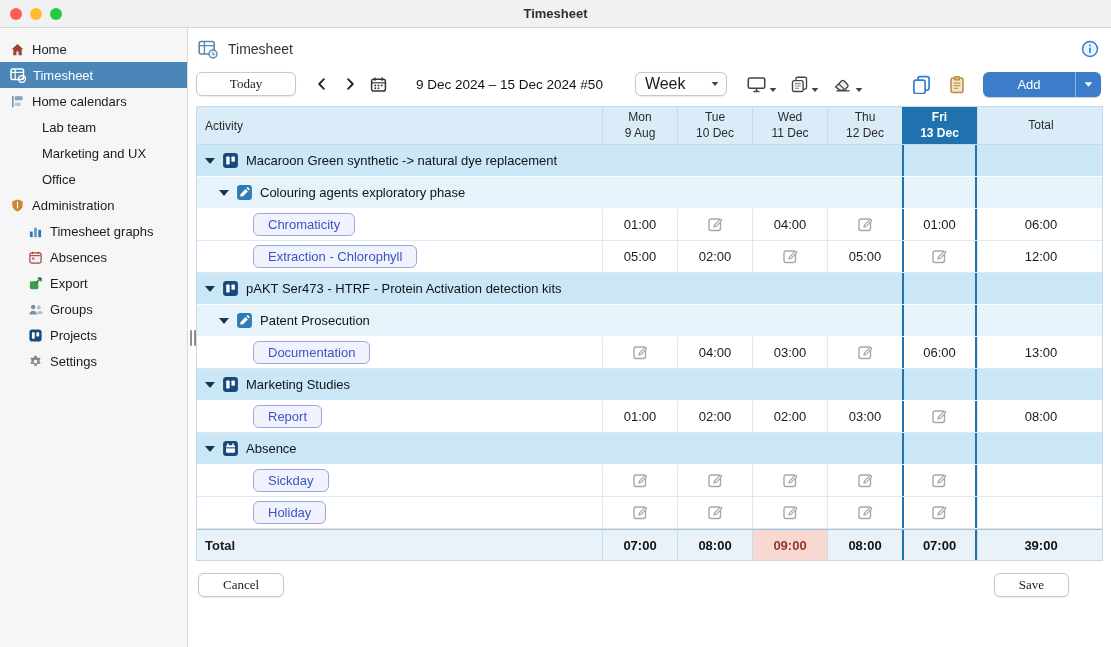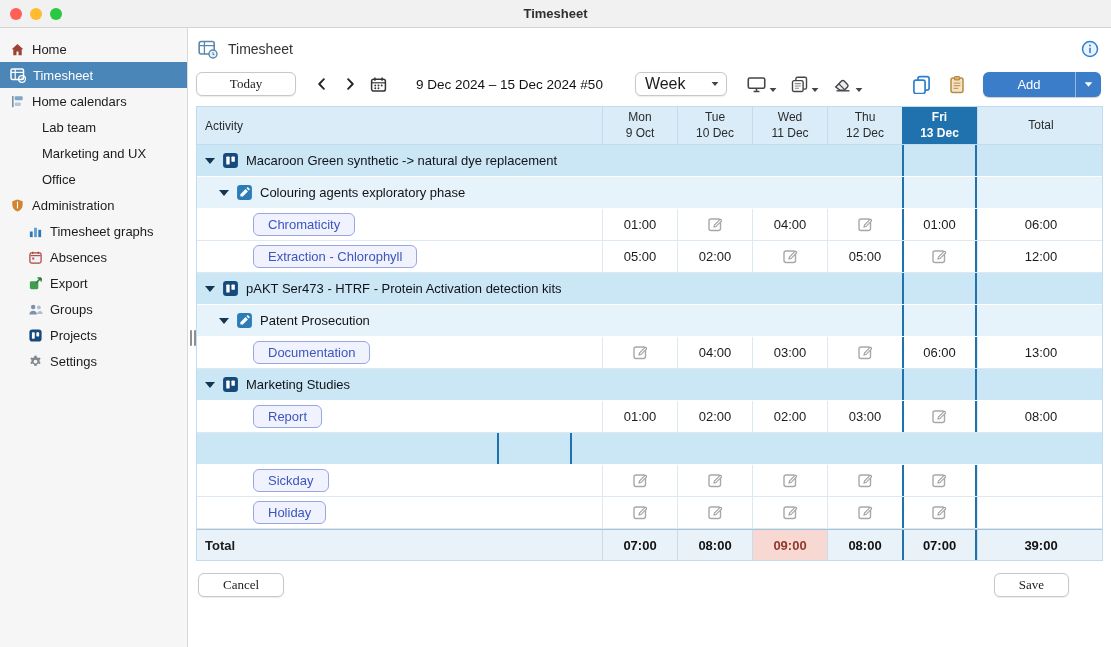--- a/index.html
+++ b/index.html
@@ -348,21 +348,21 @@
               </span>
             </span>
         </span>
       </div>
 
       <div class="ts-table">
         <div class="trow thead">
             <div class="cell c-act">Activity</div>
             <div class="cell c-day">
               <div class="th-day">Mon</div>
-              <div class="th-date">9 Oct</div>
+              <div class="th-date">9 Aug</div>
             </div>
             <div class="cell c-day">
               <div class="th-day">Tue</div>
               <div class="th-date">10 Dec</div>
             </div>
             <div class="cell c-day">
               <div class="th-day">Wed</div>
               <div class="th-date">11 Dec</div>
             </div>
             <div class="cell c-day">
@@ -558,20 +558,32 @@
                 <span class="icon">
                   <svg width="17" height="17" viewBox="0 0 17 17">
                     <rect x="2" y="3" width="11.5" height="11.5" rx="2" fill="none" stroke="#a8a8a8" stroke-width="1.4"></rect>
                     <path d="m7 11 2-.45 5.3-5.3a1.1 1.1 0 0 0-1.55-1.55L7.45 9z" fill="#fff" stroke="#a0a0a0" stroke-width="1.1"></path>
                   </svg>
                 </span>
               </div>
               <div class="cell c-total">08:00</div>
             </div>
             <div class="trow group">
+              <div class="cell c-group">
+                <span class="caret"></span>
+                <span class="icon">
+                  <svg width="17" height="17" viewBox="0 0 16 16">
+                    <rect x="1" y="1" width="14" height="14" rx="3" fill="#174a7c"></rect>
+                    <rect x="3.8" y="5" width="8.4" height="7" rx="1" fill="#fff"></rect>
+                    <path d="M3.8 7.4h8.4" stroke="#174a7c" stroke-width="1"></path>
+                    <path d="M5.6 3.2v2M10.4 3.2v2" stroke="#fff" stroke-width="1.5"></path>
+                  </svg>
+                </span>
+                <span class="group-label">Absence</span>
+              </div>
               <div class="cell c-day g"></div>
               <div class="cell c-day g"></div>
               <div class="cell c-day g"></div>
               <div class="cell c-day g"></div>
               <div class="cell c-day g today"></div>
               <div class="cell c-total g"></div>
             </div>
             <div class="trow activity">
               <div class="cell c-act">
                 <span class="pill">Sickday</span>

